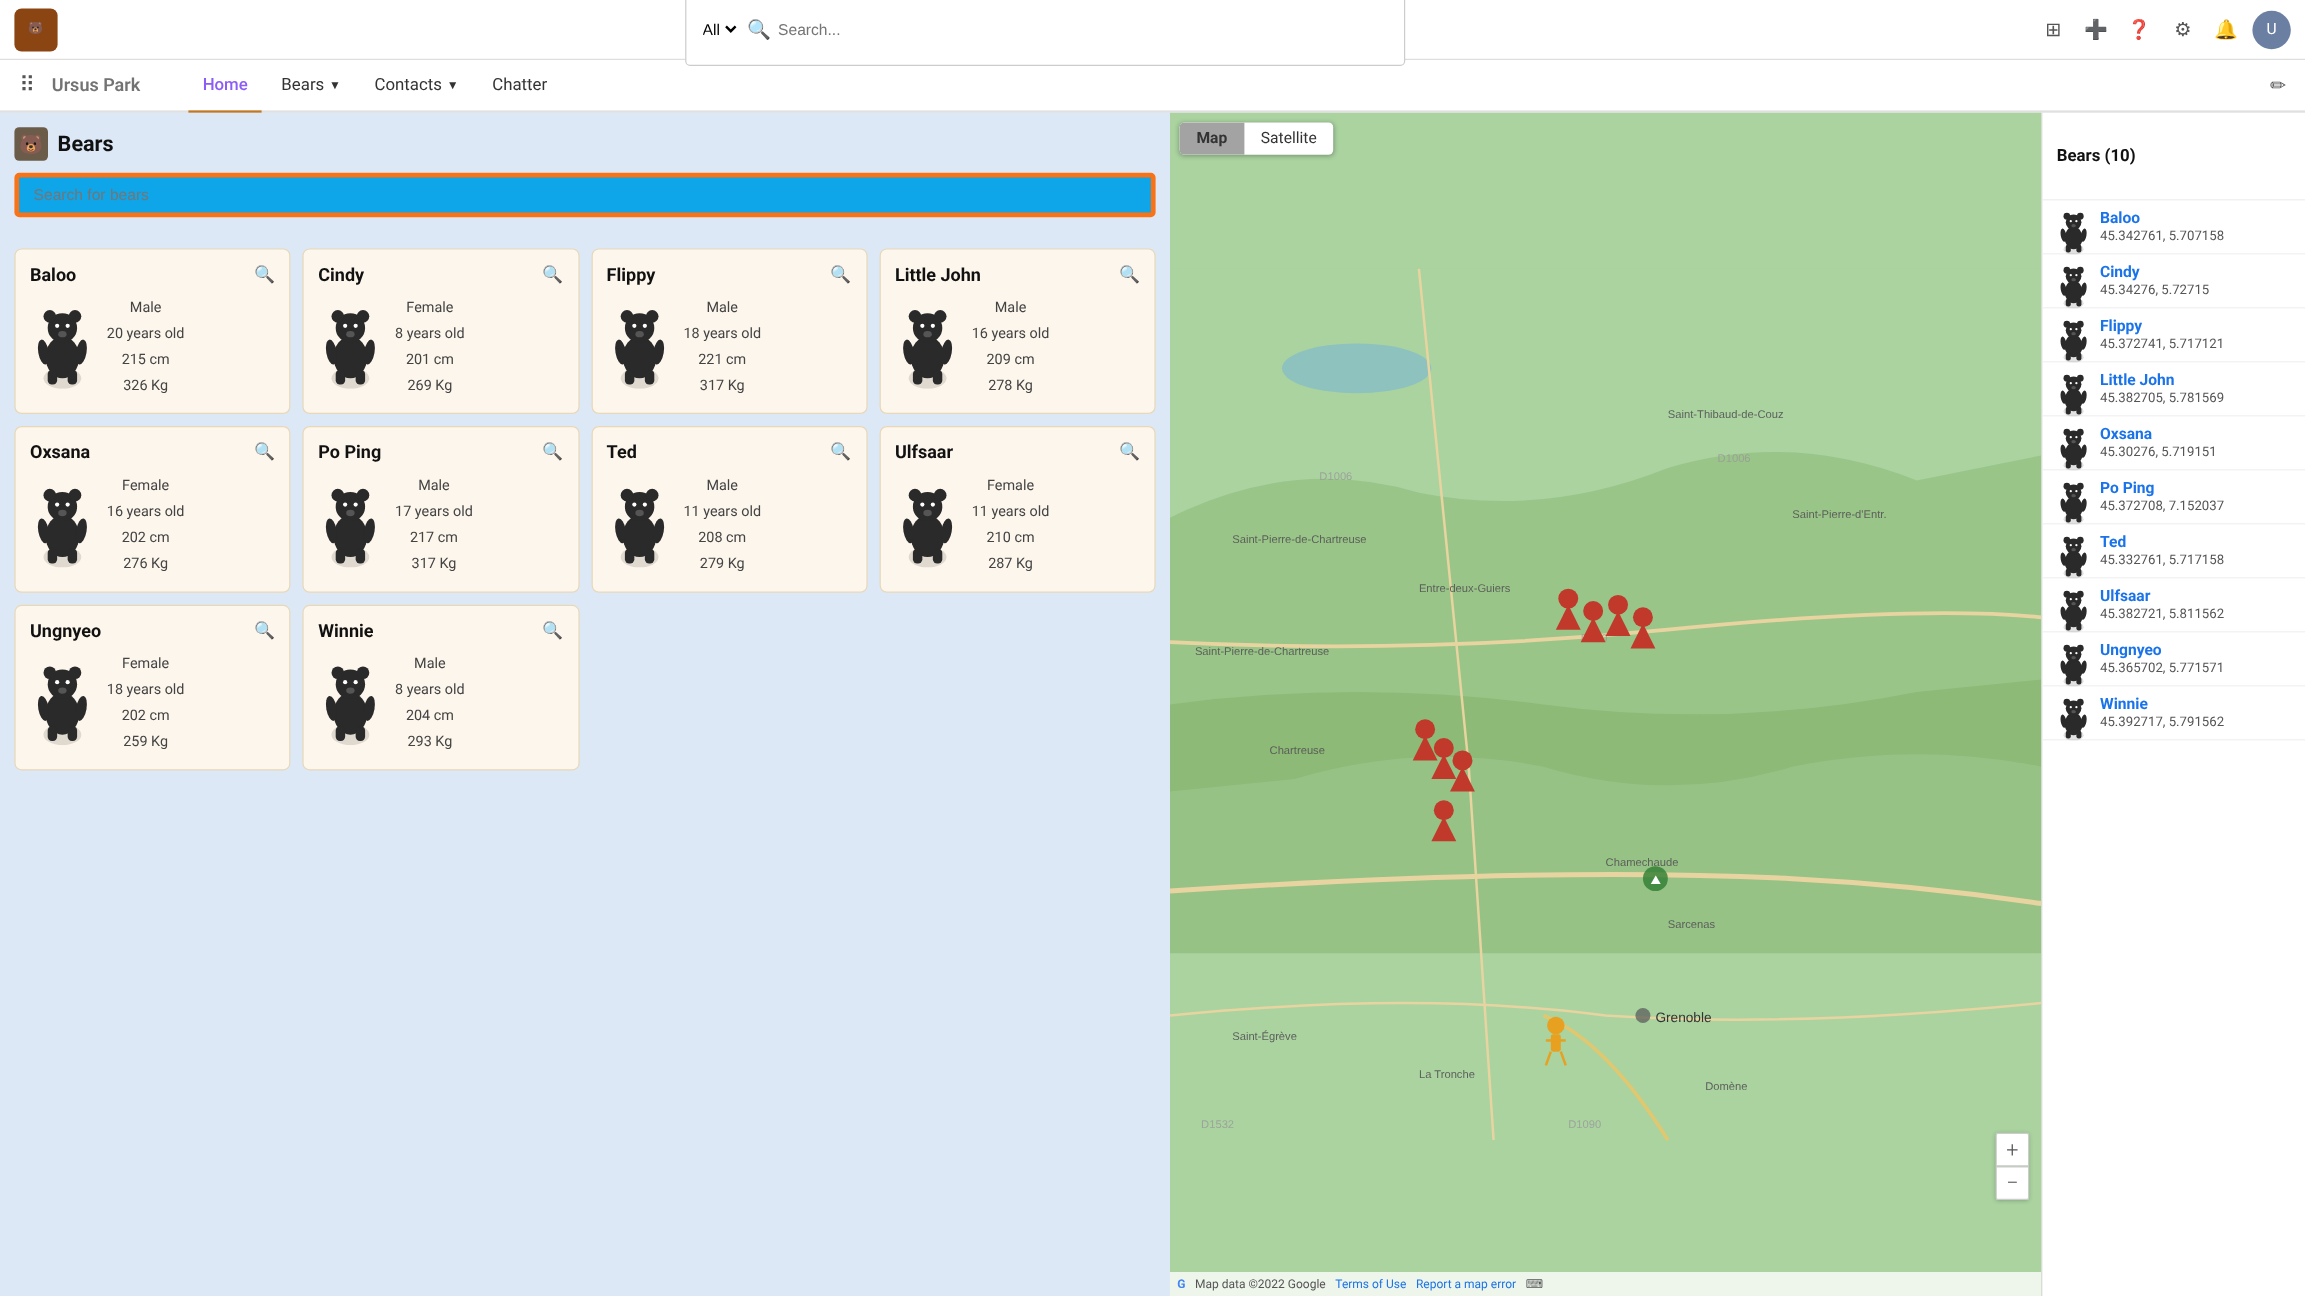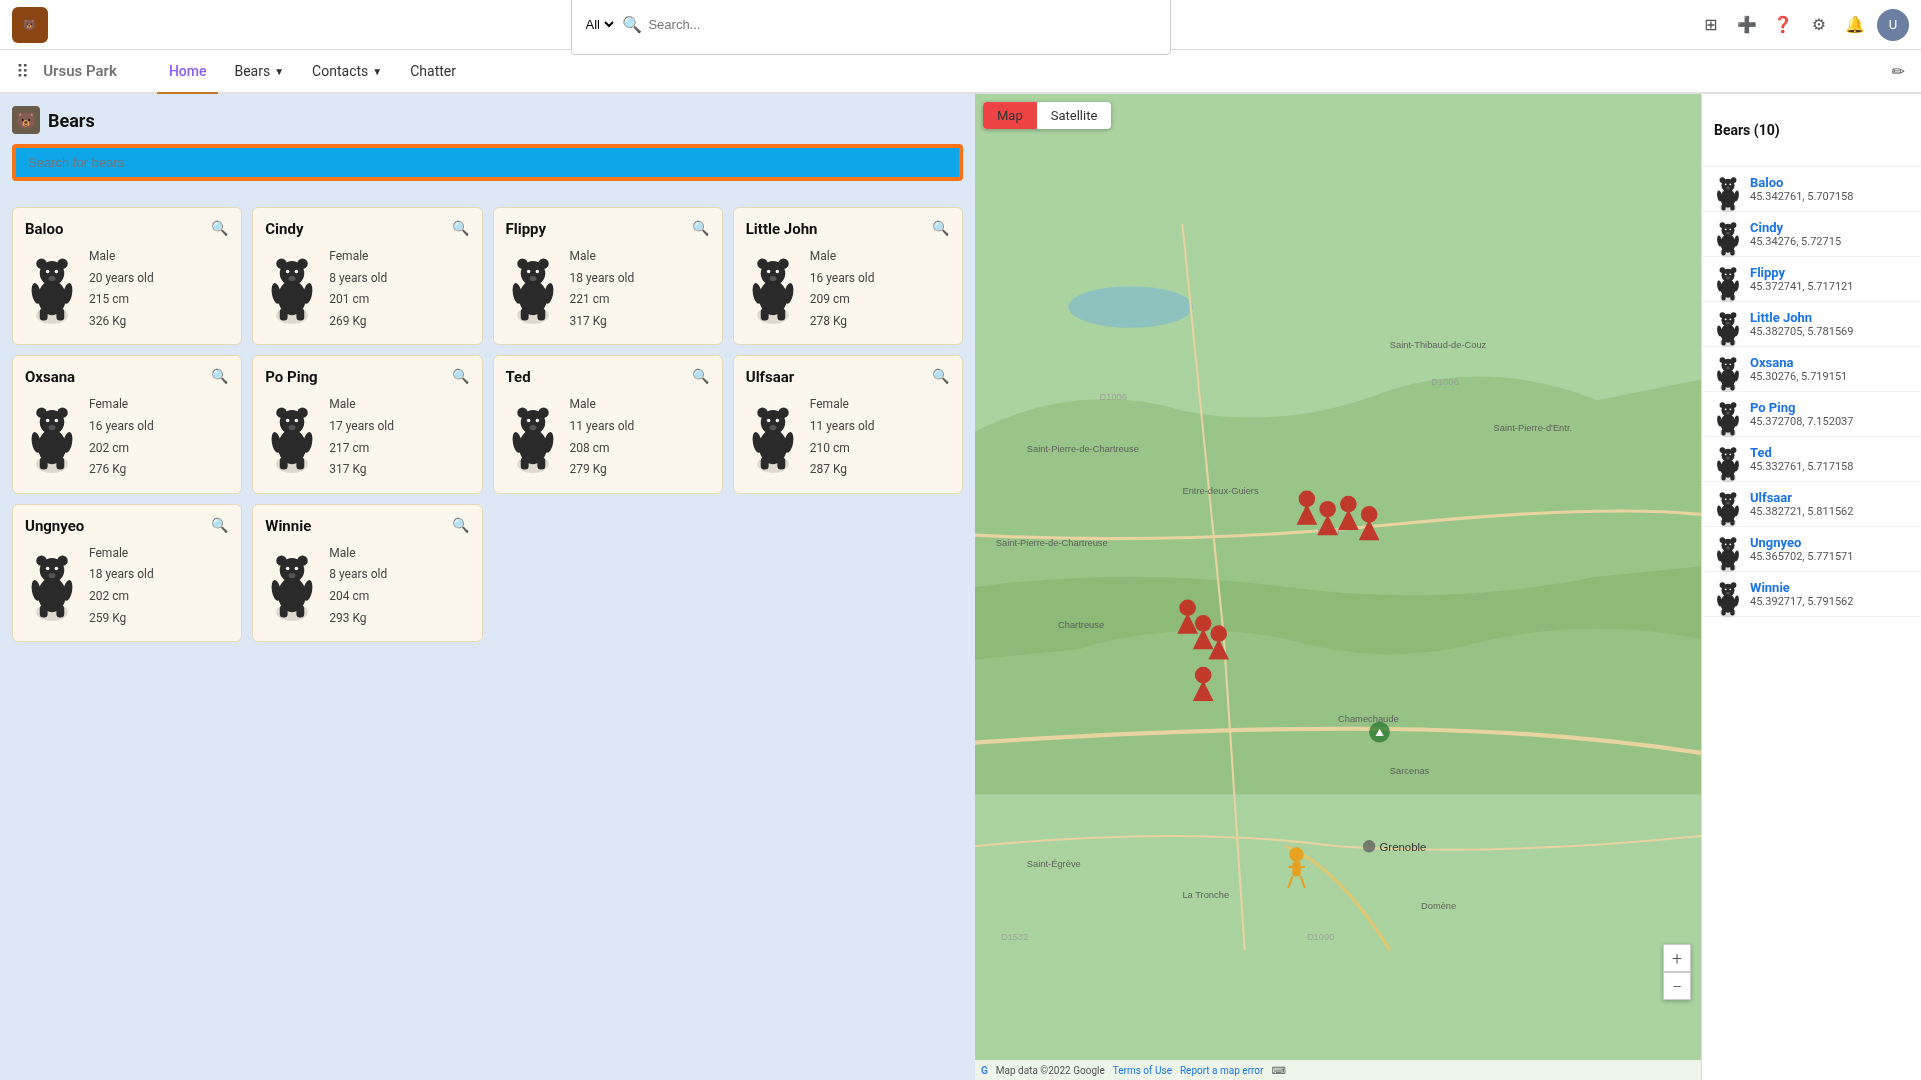--- a/index.html
+++ b/index.html
@@ -79,21 +79,21 @@
       display: grid; grid-template-columns: repeat(4, 1fr); gap: 10px;
     }
     .bear-card {
       background: #fdf6ec; border: 1px solid #e8d8b8; border-radius: 6px;
       padding: 12px; position: relative; cursor: pointer;
     }
     .card-title { font-size: 15px; font-weight: 700; color: #111; margin-bottom: 8px; }
     .card-search-icon {
       position: absolute; top: 12px; right: 12px; color: #888; font-size: 14px; cursor: pointer;
     }
-    .card-body { display: flex; align-items: center; gap: 10px; }
+    .card-body { display: flex; align-items: center; gap: 10px; text-align: center; }
     .bear-silhouette { width: 54px; height: 70px; flex-shrink: 0; }
     .bear-silhouette svg { width: 100%; height: 100%; }
     .card-stats { font-size: 12px; color: #444; line-height: 1.8; }
 
     
     .right-panel {
       flex: 1; display: flex; flex-direction: column; position: relative;
       min-width: 0;
     }
 
@@ -102,21 +102,21 @@
       flex: 1; position: relative; overflow: hidden; background: #aad3a0;
     }
     .map-tabs {
       position: absolute; top: 8px; left: 8px; z-index: 10;
       display: flex; background: #fff; border-radius: 4px;
       box-shadow: 0 1px 4px rgba(0,0,0,0.3); overflow: hidden;
     }
     .map-tab {
       padding: 6px 14px; font-size: 13px; cursor: pointer; color: #333;
     }
-    .map-tab.active { background: #ef4444; font-weight: 400; }
+    .map-tab.active { background: #a3a3a3; font-weight: 700; }
     .map-svg { width: 100%; height: 100%; }
 
     
     .bears-sidebar {
       width: 220px; background: #fff; border-left: 1px solid #ddd;
       overflow-y: auto; flex-shrink: 0;
     }
     .bears-sidebar-title {
       padding: 28px 12px; font-size: 14px; font-weight: 700; color: #111;
       border-bottom: 1px solid #eee;

